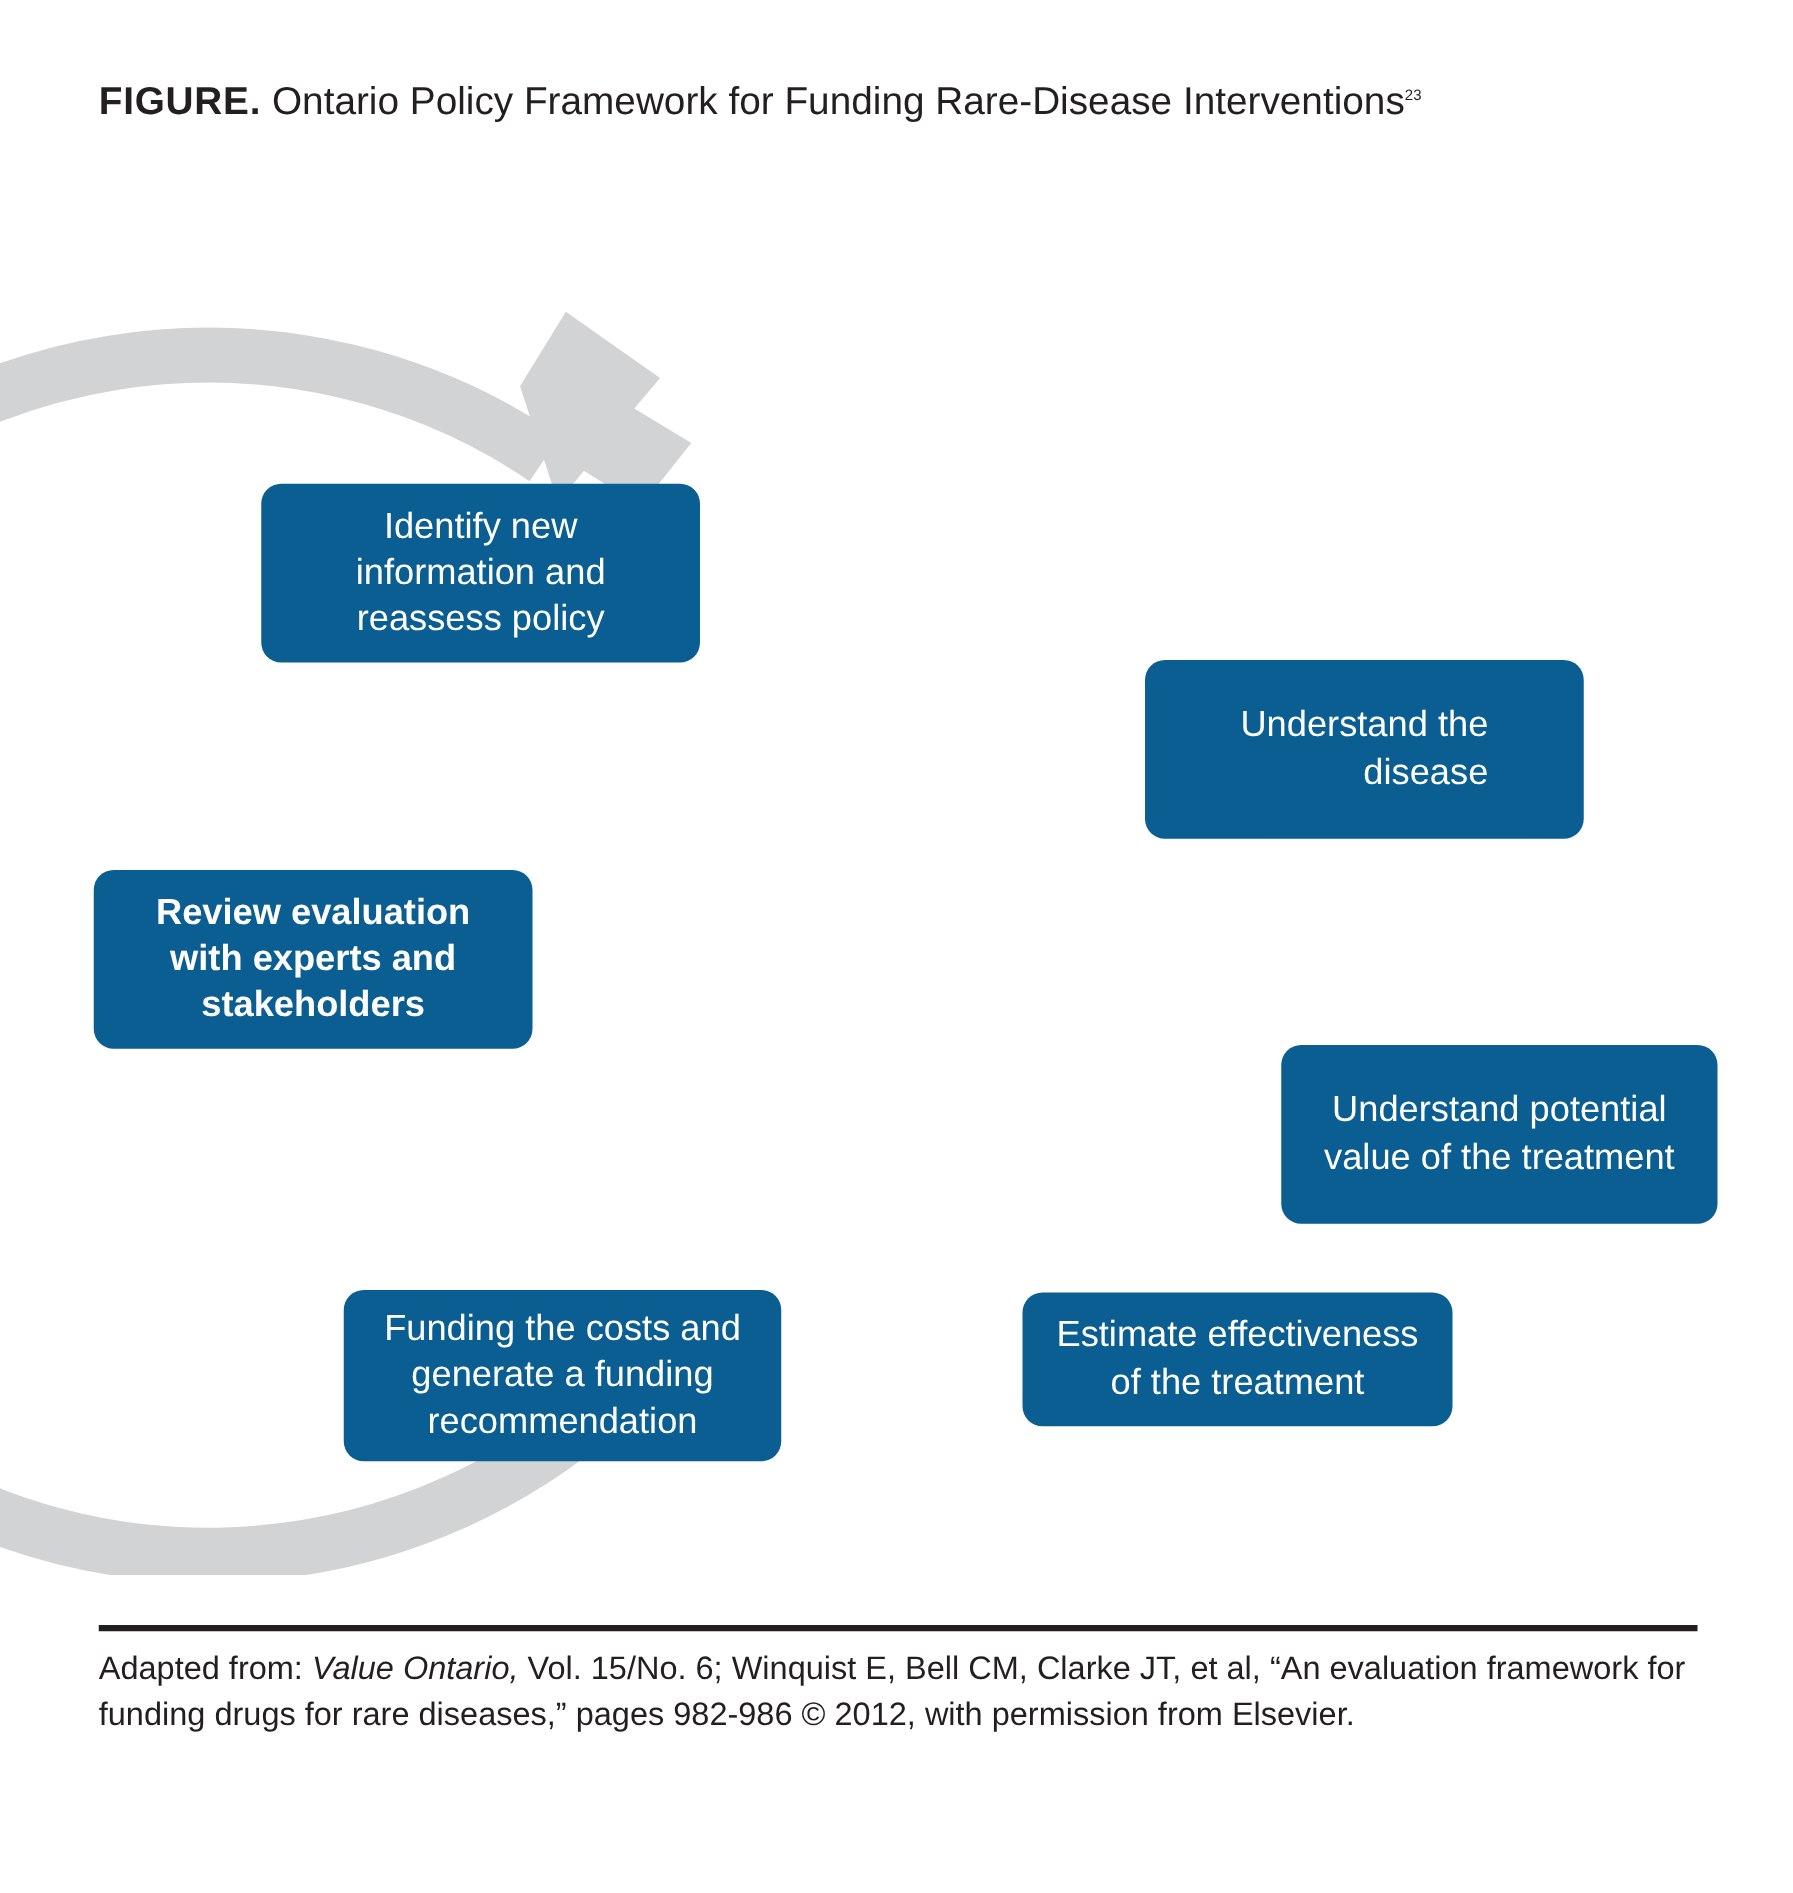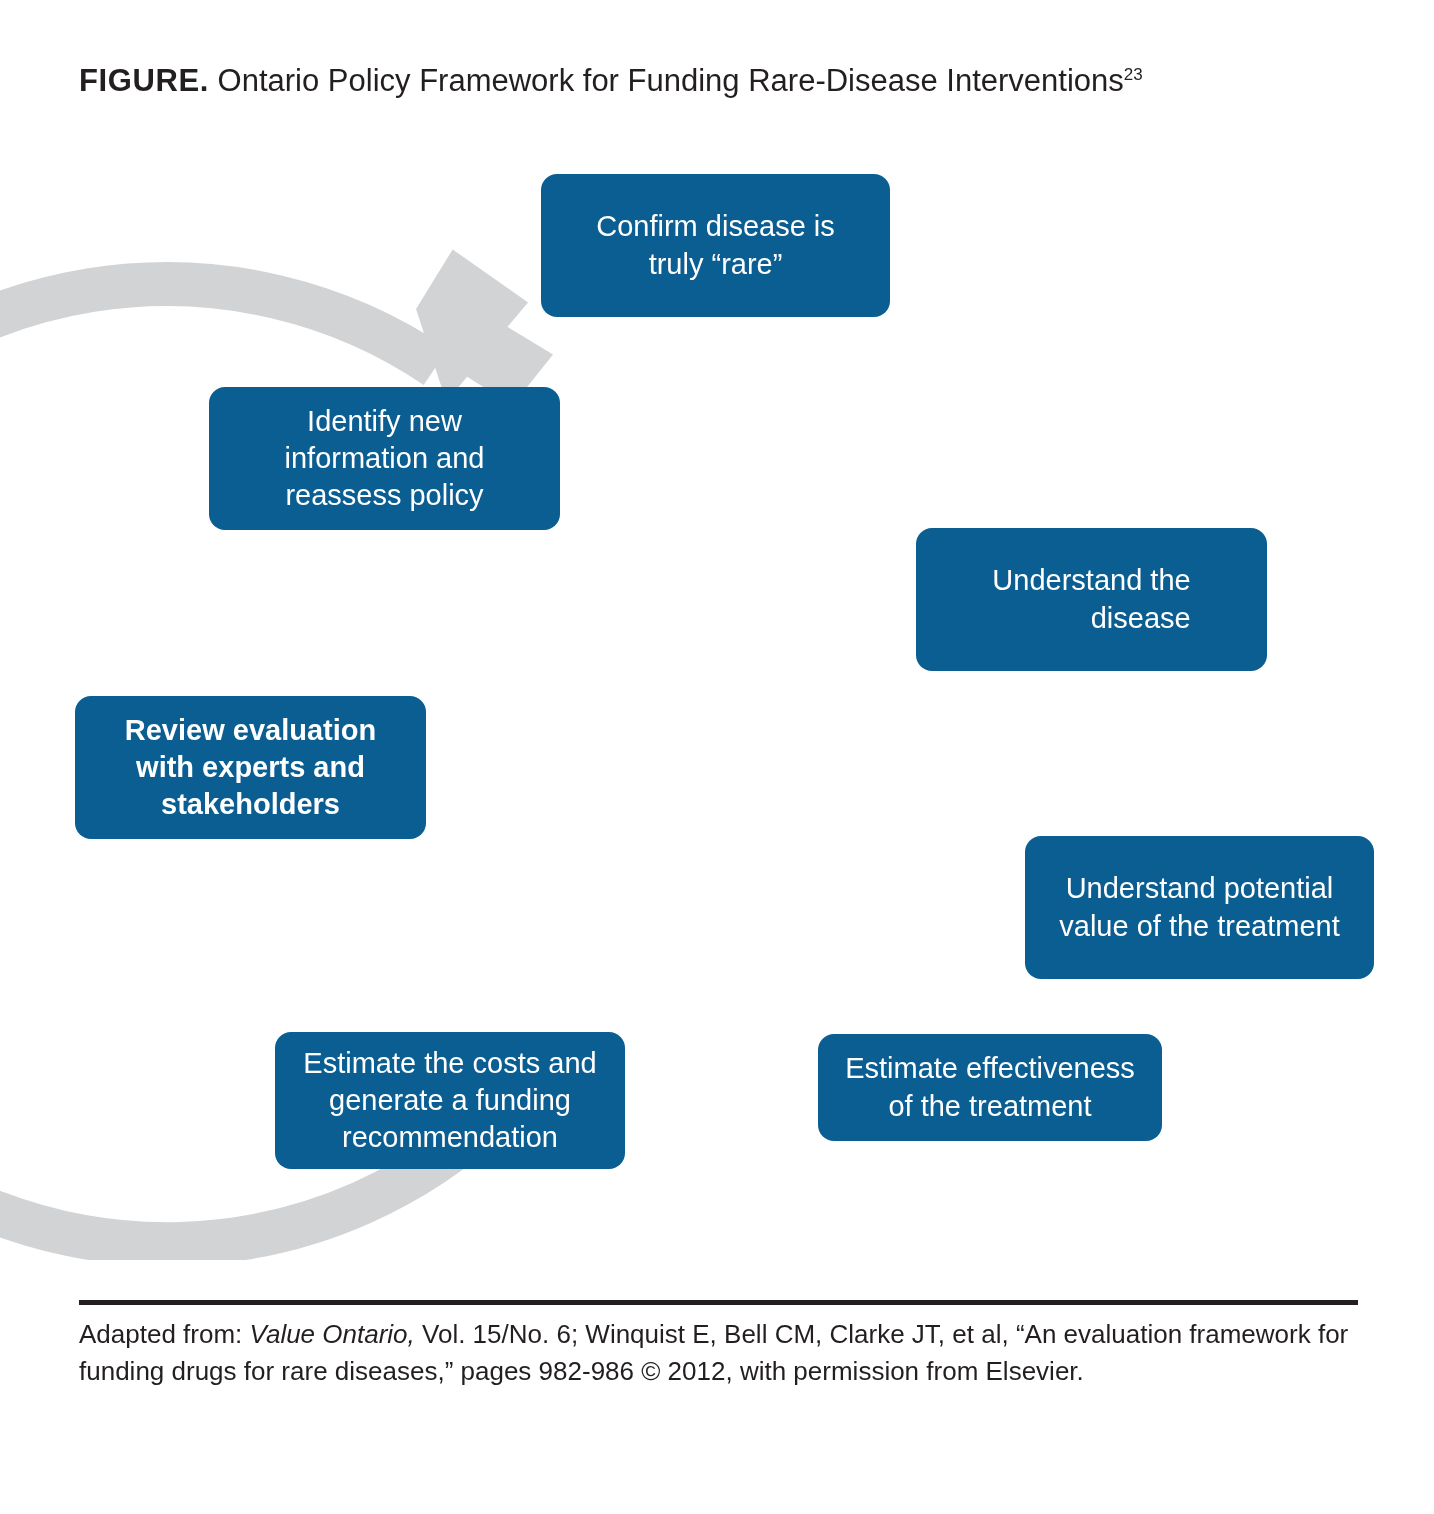--- a/index.html
+++ b/index.html
@@ -29,21 +29,21 @@
   }
   #figure-title .lead {
     font-weight: bold;
     letter-spacing: 0.6px;
   }
   #figure-title .rest {
     font-weight: normal;
     text-align: right;
   }
   #figure-title sup {
-    font-size: 17px;
+    font-size: 12px;
     vertical-align: super;
     line-height: 0;
   }
 
   
   #cycle-stage {
     position: absolute;
     left: 0;
     top: 140px;
     width: 1434px;
@@ -117,33 +117,31 @@
 
       <path d="M 440.0 926.2
                A 480 480 0 1 1 487.2 186.5" fill="none" stroke="#d2d3d5" stroke-width="44" stroke-linecap="butt" transform="rotate(-9 717 532)"></path>
     </g>
 
     <g>
       <polygon points="432,96 514,138 497,165 546,186 513,242 464,220 447,248 404,160" fill="#d2d3d5" transform="translate(10,18) rotate(8 470 170)"></polygon>
     </g>
   </svg>
 
-  <div class="cycle-box" id="box-confirm-rare">Confirm disease is
-truly “rare”</div>
 
   <div class="cycle-box" id="box-understand-disease">Understand the
 disease</div>
 
   <div class="cycle-box" id="box-potential-value">Understand potential
 value of the treatment</div>
 
   <div class="cycle-box" id="box-effectiveness">Estimate effectiveness
 of the treatment</div>
 
-  <div class="cycle-box" id="box-costs-funding">Estimate the costs and
+  <div class="cycle-box" id="box-costs-funding">Funding the costs and
 generate a funding
 recommendation</div>
 
   <div class="cycle-box" id="box-review-evaluation">Review evaluation
 with experts and
 stakeholders</div>
 
   <div class="cycle-box" id="box-identify-new">Identify new
 information and
 reassess policy</div>

